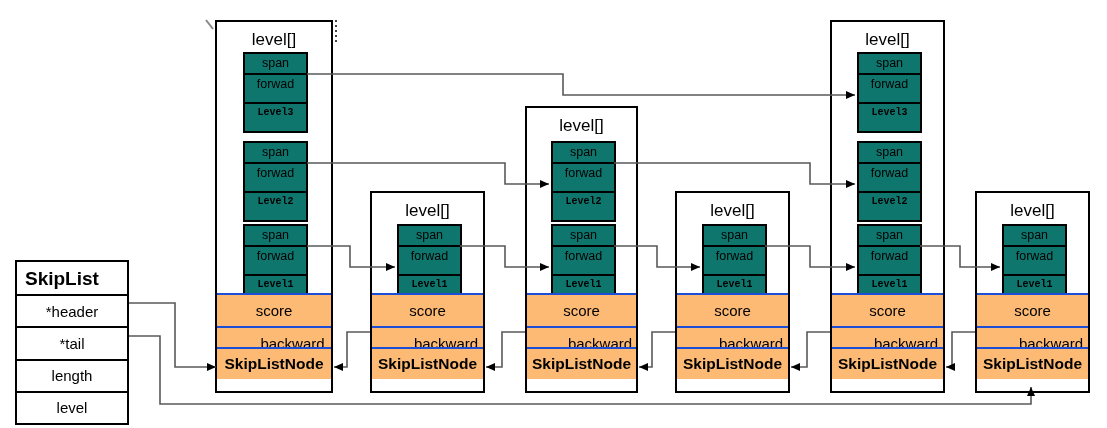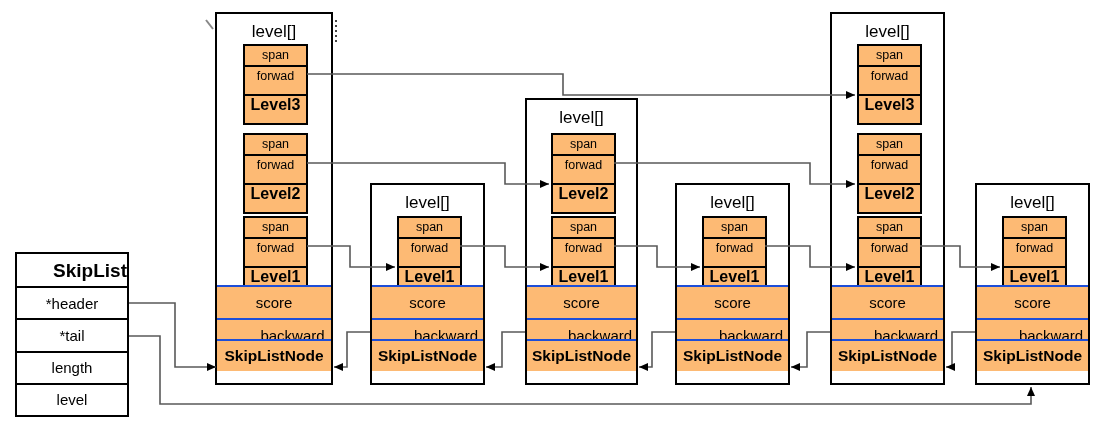--- a/index.html
+++ b/index.html
@@ -2,47 +2,47 @@
 <html><head>
 <meta charset="utf-8">
 <style>
   * { box-sizing: border-box; margin: 0; padding: 0; }
   html, body { background: #ffffff; }
   body { font-family: "Liberation Sans", sans-serif; }
   #canvas {
     position: relative; width: 1107px; height: 428px;
     background: #ffffff; overflow: hidden;
   }
-  .box { position: absolute; background: #ffffff; border: 2px solid #000; }
+  .box { position: absolute; background: #ffffff; border: 2px solid #000; margin-top: 8px; }
 
   
   .sl { display: flex; flex-direction: column; }
   .sl-title {
-    height: 34px; line-height: 33px; text-align: right;
-    font-weight: 700; font-size: 19px; border-bottom: 2px solid #000;
+    height: 34px; line-height: 33px; text-align: left;
+    font-weight: 700; font-size: 19px; border-bottom: 2px solid #000; padding-left: 8px;
   }
   .sl-field {
     flex: 1; text-align: right; font-size: 15px;
     display: flex; align-items: center; justify-content: center;
   }
   .sl-field + .sl-field { border-top: 2px solid #000; }
 
   
   .ntitle {
     position: absolute; left: 0; top: 0; width: 100%; height: 36px;
     display: flex; align-items: center; justify-content: center;
     font-size: 17px;
   }
-  .lvl { position: absolute; width: 65px; border: 2px solid #000; background: #fdba74; }
+  .lvl { position: absolute; width: 65px; border: 2px solid #000; background: #0f766e; }
   .cell {
     height: 19px; line-height: 18px; text-align: center; font-size: 12.5px;
     overflow: hidden;
   }
   .cell + .cell { height: 29px; line-height: 18px; border-top: 2px solid #000; }
-  .cell.lbl { font-weight: 700; font-size: 16px; }
+  .cell.lbl { font-weight: 700; font-size: 10px; font-family: Liberation Mono, monospace; }
 
   .brow {
     position: absolute; left: 0; width: 100%;
     border-top: 2px solid #1d4ed8; text-align: center;
     font-size: 15px; background: #fdba74;
   }
   .brow.score { bottom: 65px; height: 33px; line-height: 31px; }
   .brow.back  { bottom: 32px; height: 33px; line-height: 31px; padding-left: 37px; }
   .brow.nname { bottom: 12px;    height: 32px; line-height: 30px; font-weight: 700; font-size: 15.5px; }
 

